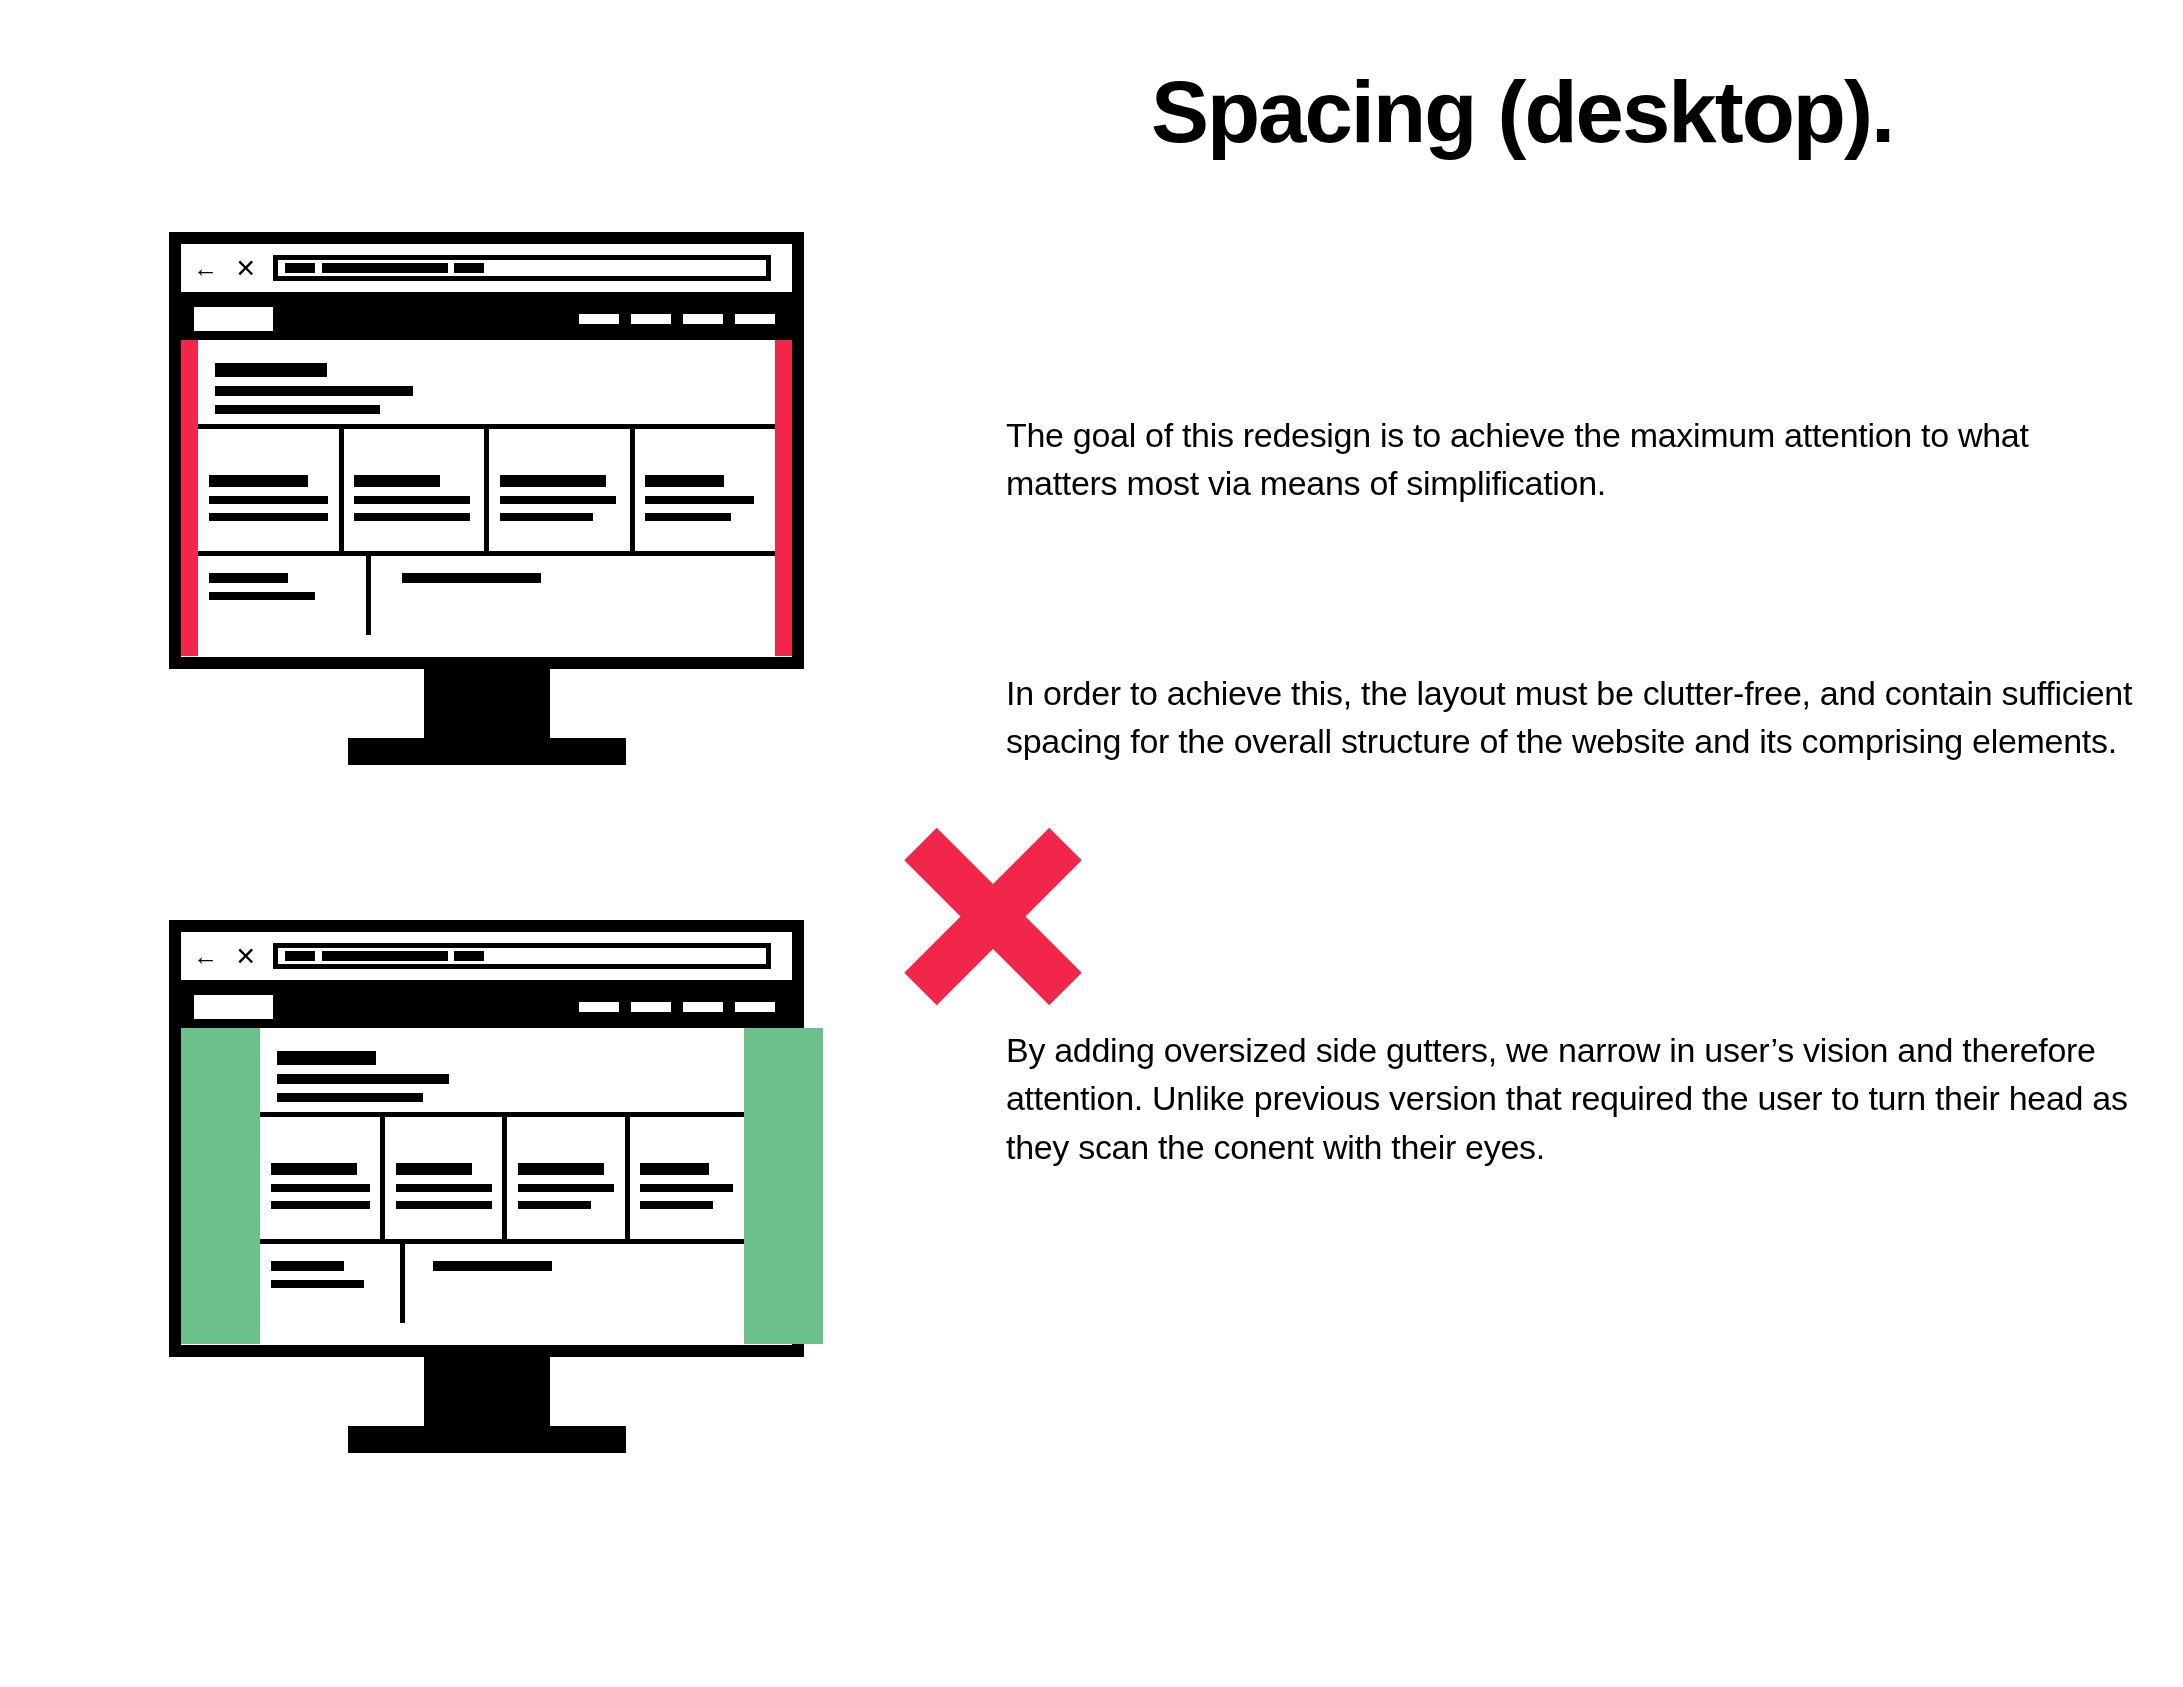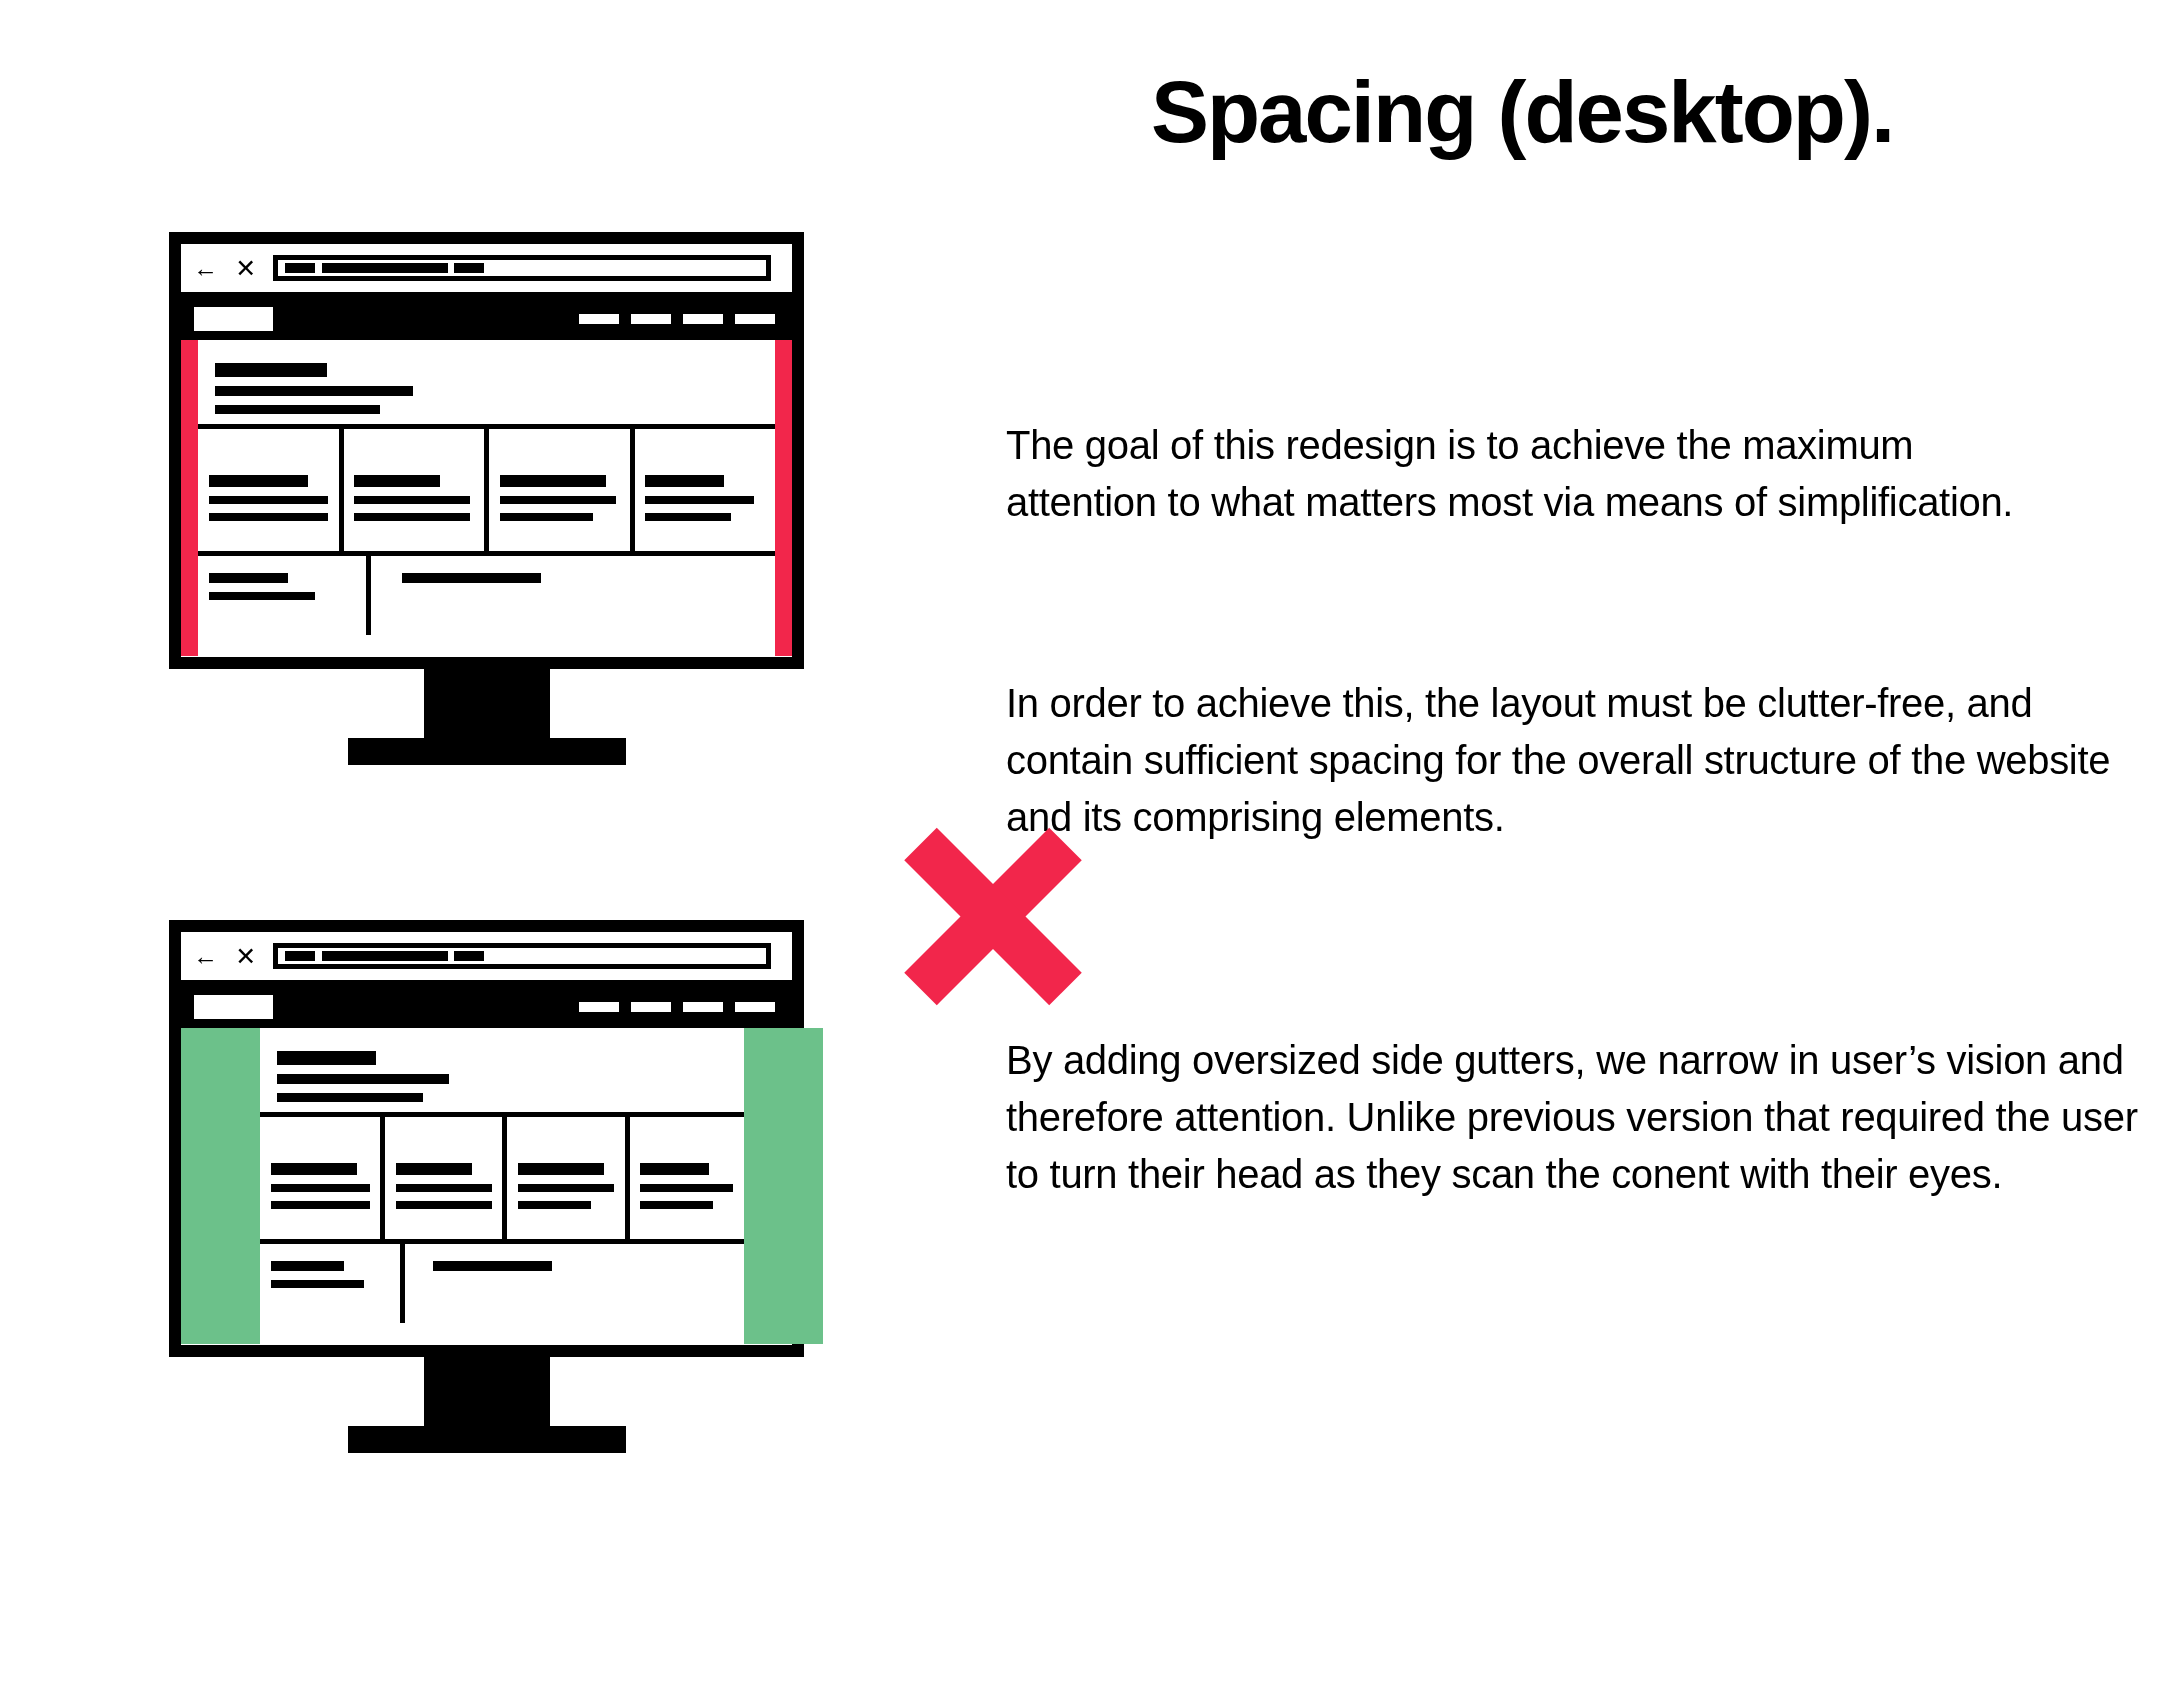--- a/index.html
+++ b/index.html
@@ -26,21 +26,21 @@
   .title {
     font-size: 87px;
     font-weight: 700;
     letter-spacing: -2px;
     line-height: 1.05;
     margin: 0 0 0 0;
     text-align: center;
     padding-right: 40px;
   }
   .body-block {
-    font-size: 40px;
+    font-size: 34px;
     line-height: 1.42;
     letter-spacing: -0.3px;
     font-weight: 400;
   }
   .para-1 { position: absolute; left: 0px;  top: 311px;  width: 1032px; }
   .para-2 { position: absolute; left: 0px;  top: 569px;  width: 1138px; }
   .para-3 { position: absolute; left: 0px;  top: 926px; width: 1138px; }
 
   
   .monitor {

